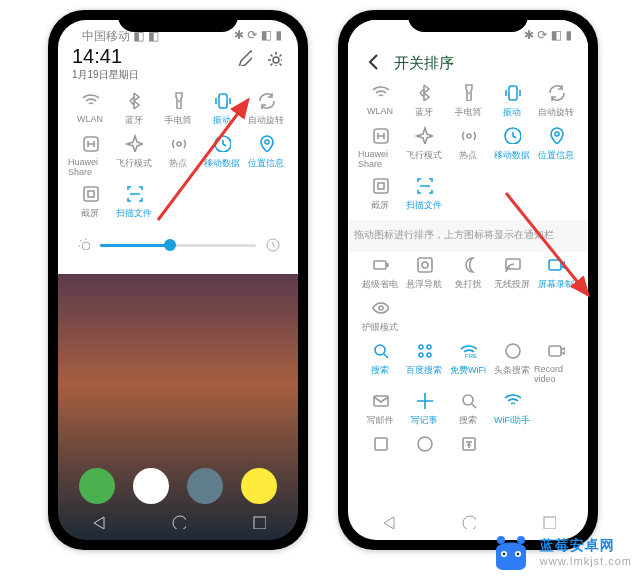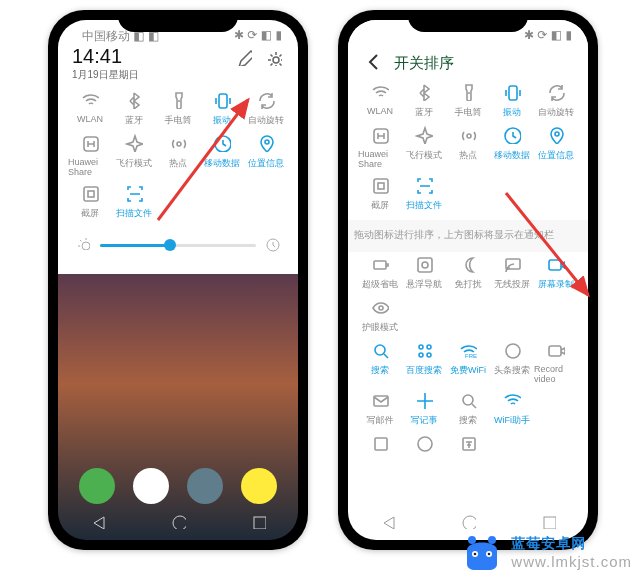--- a/index.html
+++ b/index.html
@@ -89,21 +89,21 @@
 .red-arrow {
   position:absolute; pointer-events:none;
 }
 .red-arrow svg { overflow:visible;}
 .wm-logo {
   position:absolute; right:8px; bottom:8px;
   display:flex; align-items:center; gap:6px;margin-top:36px;
 }
 .wm-logo .blob { width:46px; height:40px; }
 .wm-t1 { font-size:14px; color:#1e88e5; font-weight:600; letter-spacing:1px;}
-.wm-t2 { font-size:15px; color:#aaa; letter-spacing:1px;}
+.wm-t2 { font-size:11px; color:#aaa; letter-spacing:1px;}
 </style>
 </head>
 <body>
 
 <svg width="0" height="0" style="position:absolute">
 <defs>
 <g id="i-wifi">
         <path d="M2 7c4-4 12-4 16 0M5 10c2.5-2.5 7.5-2.5 10 0M8 13c1-1 3-1 4 0M10 15.5h0"></path>
       </g>
 <g id="i-bluetooth">

